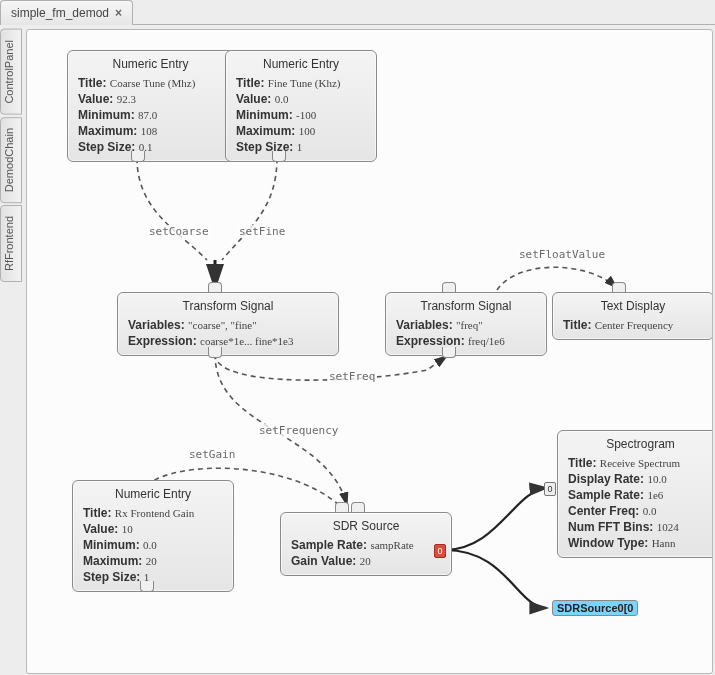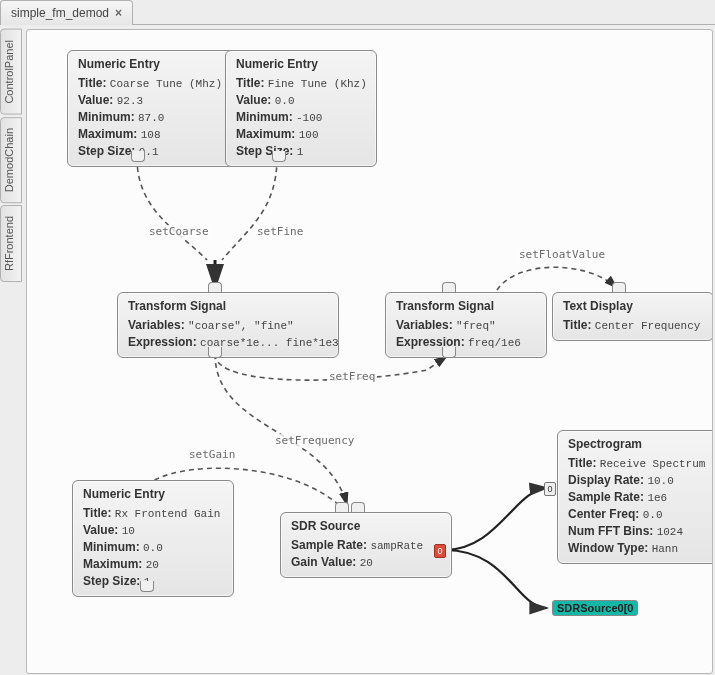--- a/index.html
+++ b/index.html
@@ -79,31 +79,32 @@
   }
   .block {
     position: absolute;
     background: linear-gradient(#f4f4f4,#e5e5e5);
     border: 1px solid #8a8a8a;
     border-radius: 6px;
     padding: 6px 10px;
     box-shadow: inset 0 0 0 1px rgba(255,255,255,0.6);
   }
   .block .title {
-    font-weight: bold;
+    font-weight: normal;
+    text-align: center;
     margin-bottom: 4px;
     color: #333;
   }
   .block .row {
     white-space: nowrap;
     color: #333;
     line-height: 16px;
   }
   .block .row .k { font-weight: bold; }
-  .block .row .v { font-family: Liberation Mono, monospace; font-size: 11px; color: #444; }
+  .block .row .v { font-family: Liberation Serif, serif; font-size: 11px; color: #444; }
   .stub {
     position: absolute;
     width: 12px;
     height: 10px;
     background: #f0f0f0;
     border: 1px solid #888;
     border-top: none;
     border-bottom-left-radius: 4px;
     border-bottom-right-radius: 4px;
   }
@@ -142,21 +143,21 @@
     color: #6a6a6a;
     background: rgba(252,252,252,0.8);
     padding: 0 2px;
   }
   .endpoint-label {
     position: absolute;
     font-weight: bold;
     font-size: 11px;
     color: #222;
     border: 1px solid #888;
-    background: #14b8a6;
+    background: #7dd3fc;
     border-radius: 3px;
     padding: 1px 4px;
   }
 </style>
 </head>
 <body>
 
 <div class="tabbar">
   <div class="tab">
     <span>simple_fm_demod</span>
@@ -266,20 +267,20 @@
       <div class="row"><span class="k">Display Rate:</span> <span class="v">10.0</span></div>
       <div class="row"><span class="k">Sample Rate:</span> <span class="v">1e6</span></div>
       <div class="row"><span class="k">Center Freq:</span> <span class="v">0.0</span></div>
       <div class="row"><span class="k">Num FFT Bins:</span> <span class="v">1024</span></div>
       <div class="row"><span class="k">Window Type:</span> <span class="v">Hann</span></div>
     </div>
 
     <div class="endpoint-label" style="left:525px; top:570px;">SDRSource0[0</div>
 
     <div class="edge-label" style="left:120px; top:195px;">setCoarse</div>
-    <div class="edge-label" style="left:228px; top:195px;">setFine</div>
+    <div class="edge-label" style="left:210px; top:195px;">setFine</div>
     <div class="edge-label" style="left:300px; top:340px;text-align:center;">setFreq</div>
     <div class="edge-label" style="left:490px; top:218px;">setFloatValue</div>
-    <div class="edge-label" style="left:230px; top:404px;margin-left:16px;">setFrequency</div>
+    <div class="edge-label" style="left:230px; top:394px;">setFrequency</div>
     <div class="edge-label" style="left:160px; top:418px;">setGain</div>
 
   </div>
 </div>
 
 </body></html>

